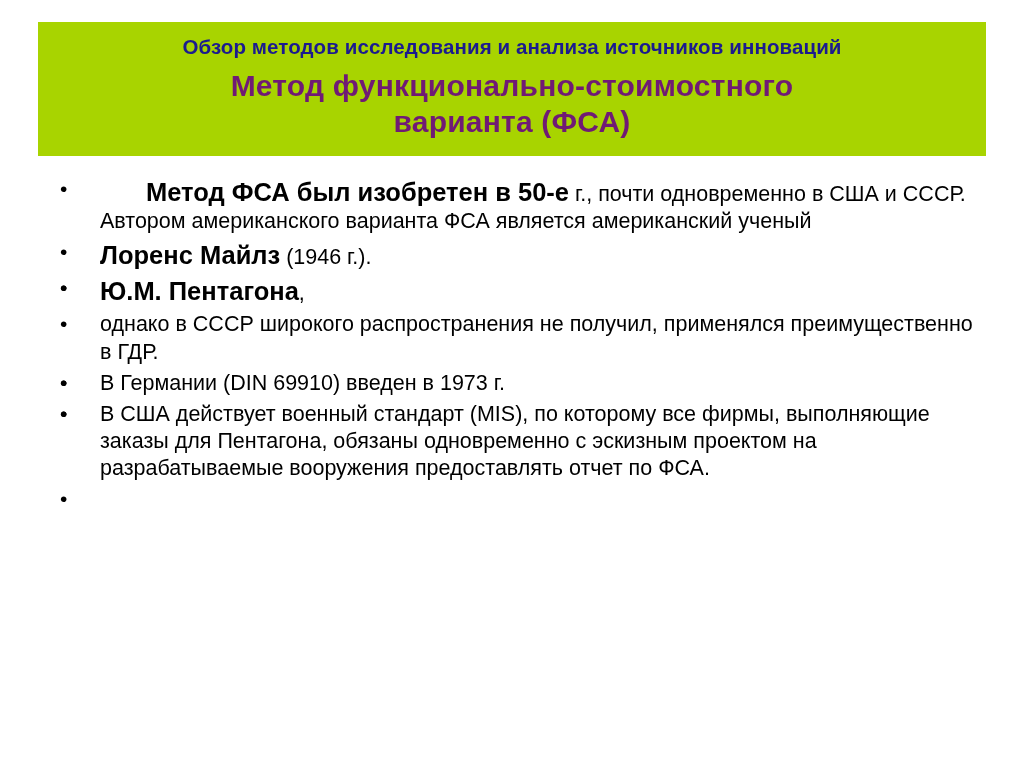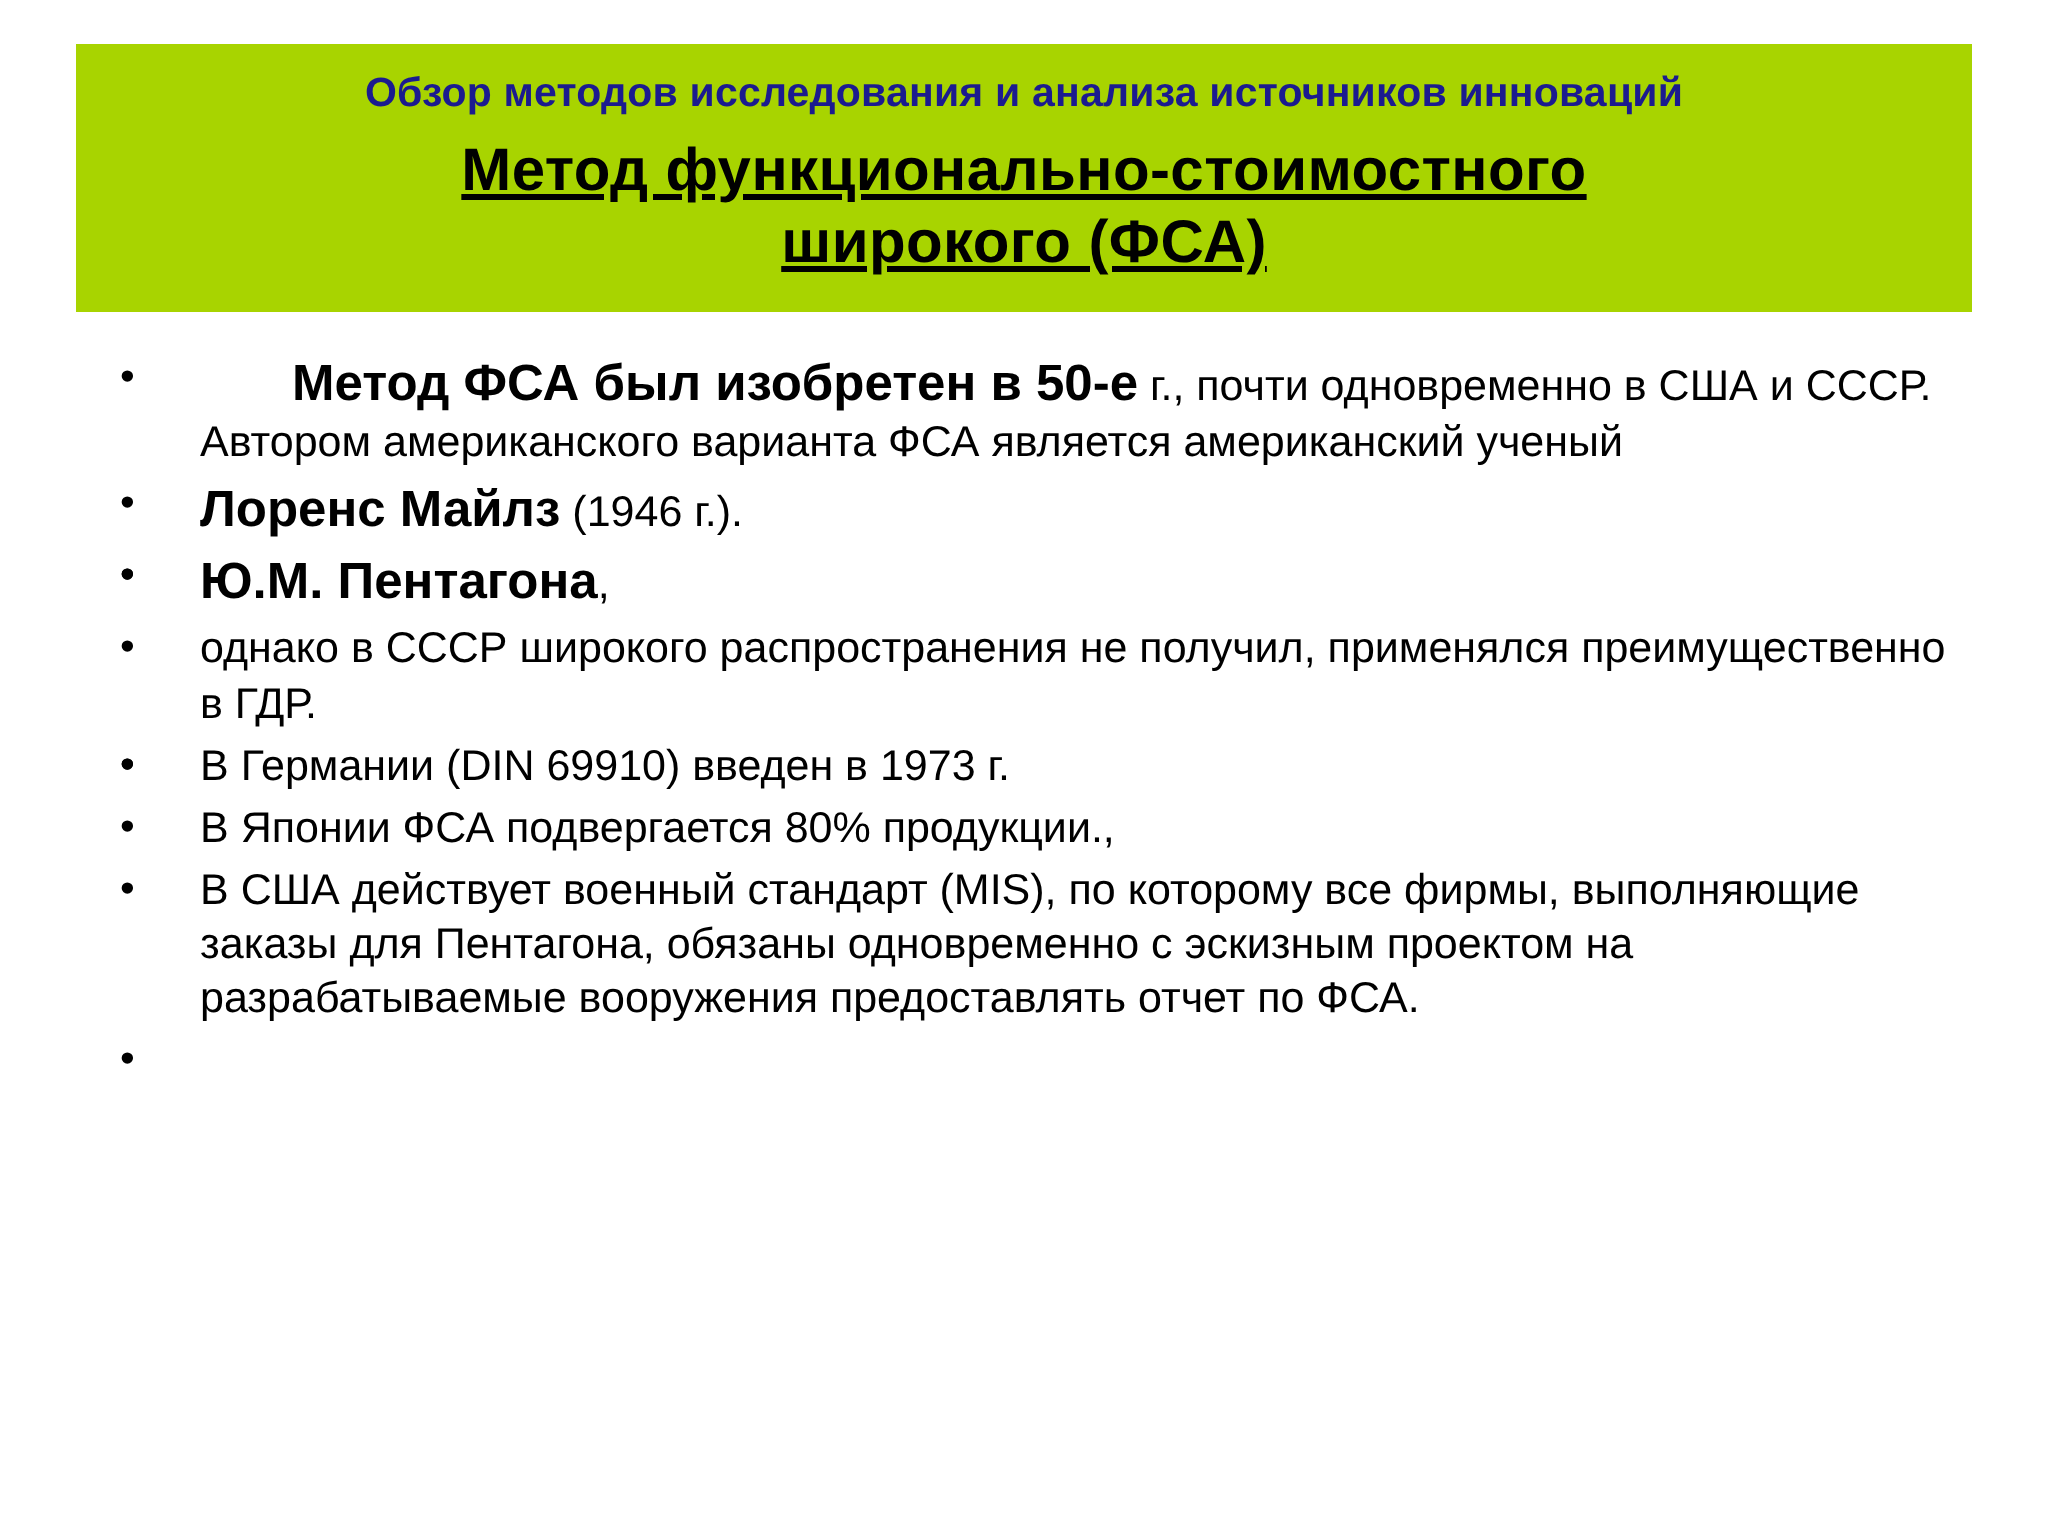--- a/index.html
+++ b/index.html
@@ -37,25 +37,24 @@
     font-weight: bold;
     color: #1b1b8f;
     padding-top: 13px;
     line-height: 1.2;
     letter-spacing: 0.1px;
   }
   .header-title {
     text-align: center;
     font-size: 30px;
     font-weight: bold;
-    color: #000000;
+    color: #701a75;
     line-height: 1.22;
     padding-top: 8px;
     letter-spacing: 0.2px;
-    text-decoration: underline;
   }
   .content {
     position: absolute;
     left: 38px;
     top: 176px;
     width: 952px;
   }
   ul.bullets {
     list-style: none;
     margin: 0;
@@ -97,21 +96,21 @@
 </style>
 </head>
 <body>
 
 <div class="slide">
 
   <div class="header-band">
     <div class="header-subtitle">Обзор методов исследования и анализа источников инноваций</div>
     <div class="header-title">
       <span>Метод функционально-стоимостного</span><br>
-      <span>широкого (ФСА)</span>
+      <span>варианта (ФСА)</span>
     </div>
   </div>
 
   <div class="content">
     <ul class="bullets">
 
       <li class="bullet tight">
         <span class="dot">•</span>
         <span class="indent-first"></span><span class="big">Метод ФСА был изобретен в 50-е</span><span class="txt"> г., почти одновременно в США и СССР. Автором американского варианта ФСА является американский ученый</span>
       </li>
@@ -139,21 +138,20 @@
         <span class="dot">•</span>
       </li>
 
       <li class="bullet">
         <span class="dot">•</span>
         <span class="txt">В Германии (DIN 69910) введен в 1973 г.</span>
       </li>
 
       <li class="bullet">
         <span class="dot">•</span>
-        <span class="txt">В Японии ФСА подвергается 80% продукции.,</span>
       </li>
 
       <li class="bullet">
         <span class="dot">•</span>
         <span class="txt">В США действует военный стандарт (MIS), по которому все фирмы, выполняющие заказы для Пентагона, обязаны одновременно с эскизным проектом на разрабатываемые вооружения предоставлять отчет по ФСА.</span>
       </li>
 
       <li class="bullet">
         <span class="dot">•</span>
       </li>

